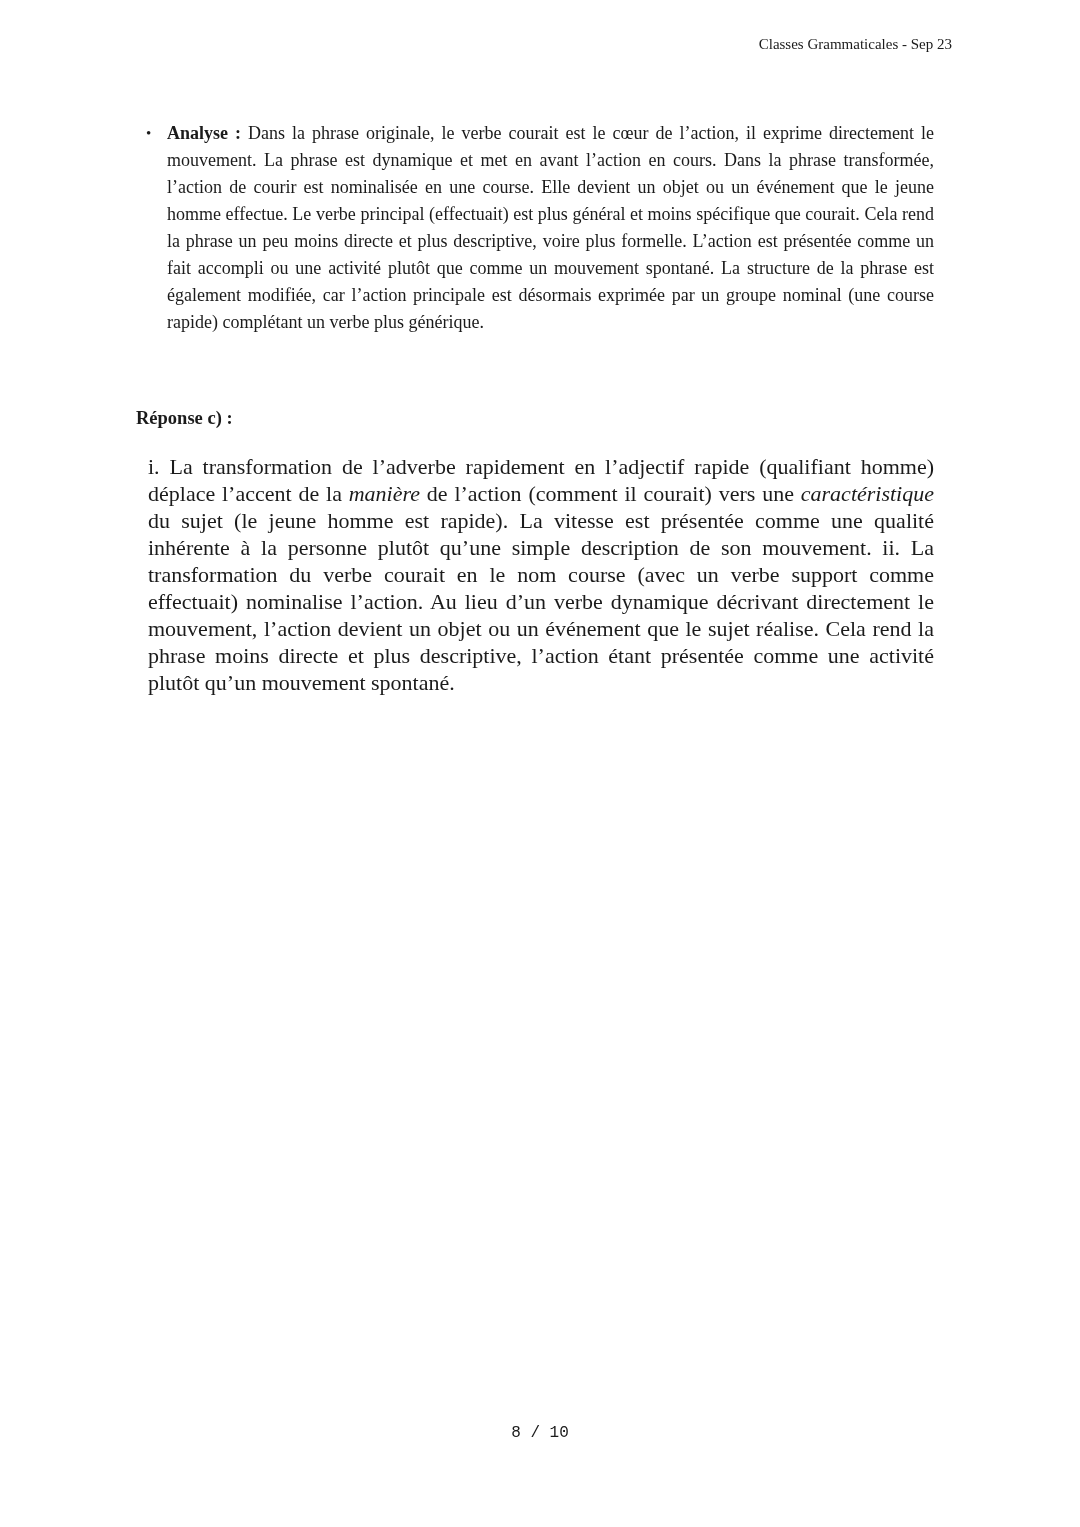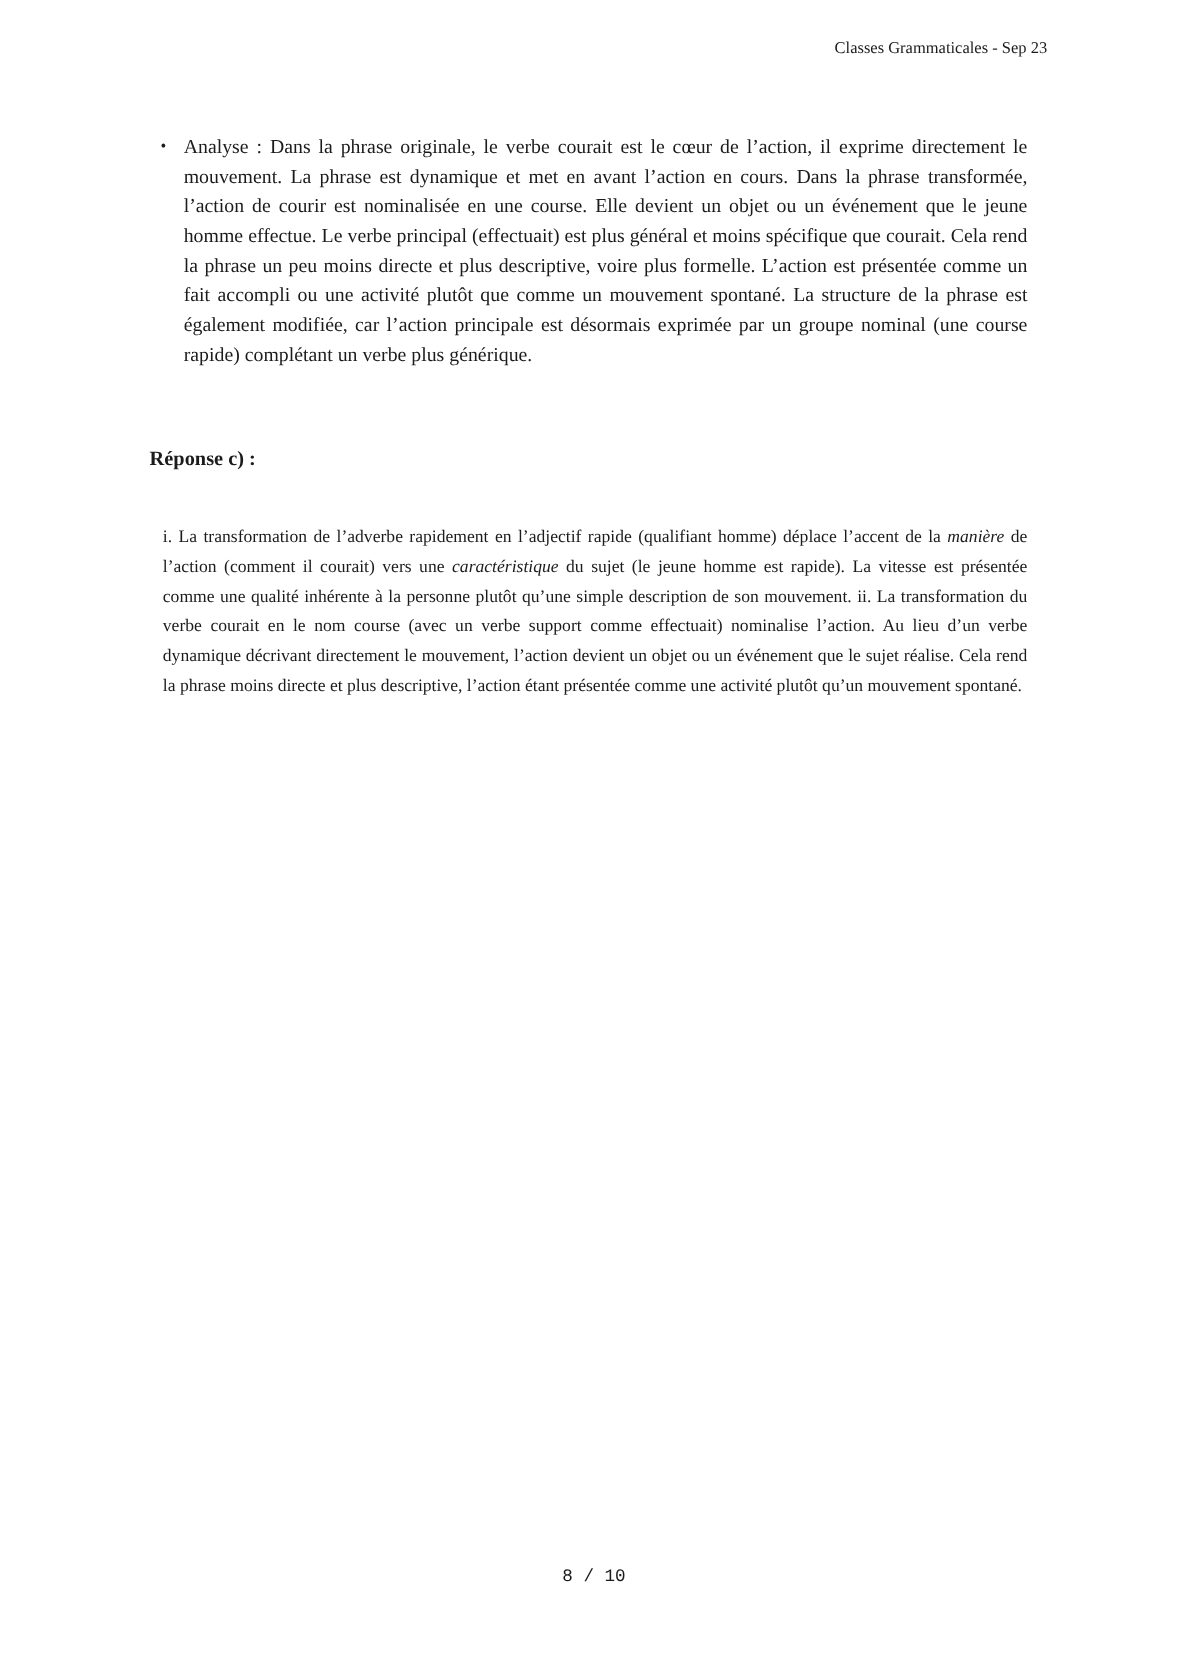--- a/index.html
+++ b/index.html
@@ -47,37 +47,37 @@
     left: 136px;
     top: 405px;
     font-size: 18.5px;
     font-weight: bold;
     line-height: 27px;
   }
   .paragraph {
     position: absolute;
     left: 148px;
     right: 146px;
-    top: 475px;
-    font-size: 16px;
+    top: 453px;
+    font-size: 22px;
     line-height: 27px;
     text-align: justify;
     hyphens: none;
   }
   .footer {
     position: absolute;
     left: 0;
     right: 0;
     top: 1422px;
     text-align: center;
     font-size: 16px;
     line-height: 22px;
     font-family: Liberation Mono, monospace;
   }
-  .seg-bold { font-weight: normal; }
+  .seg-bold { font-weight: bold; }
   .seg-italic { font-style: italic; }
 </style>
 </head>
 <body>
 
 <div class="page">
 
   <div class="header">Classes Grammaticales - Sep 23</div>
 
   <div class="bullet-item">

